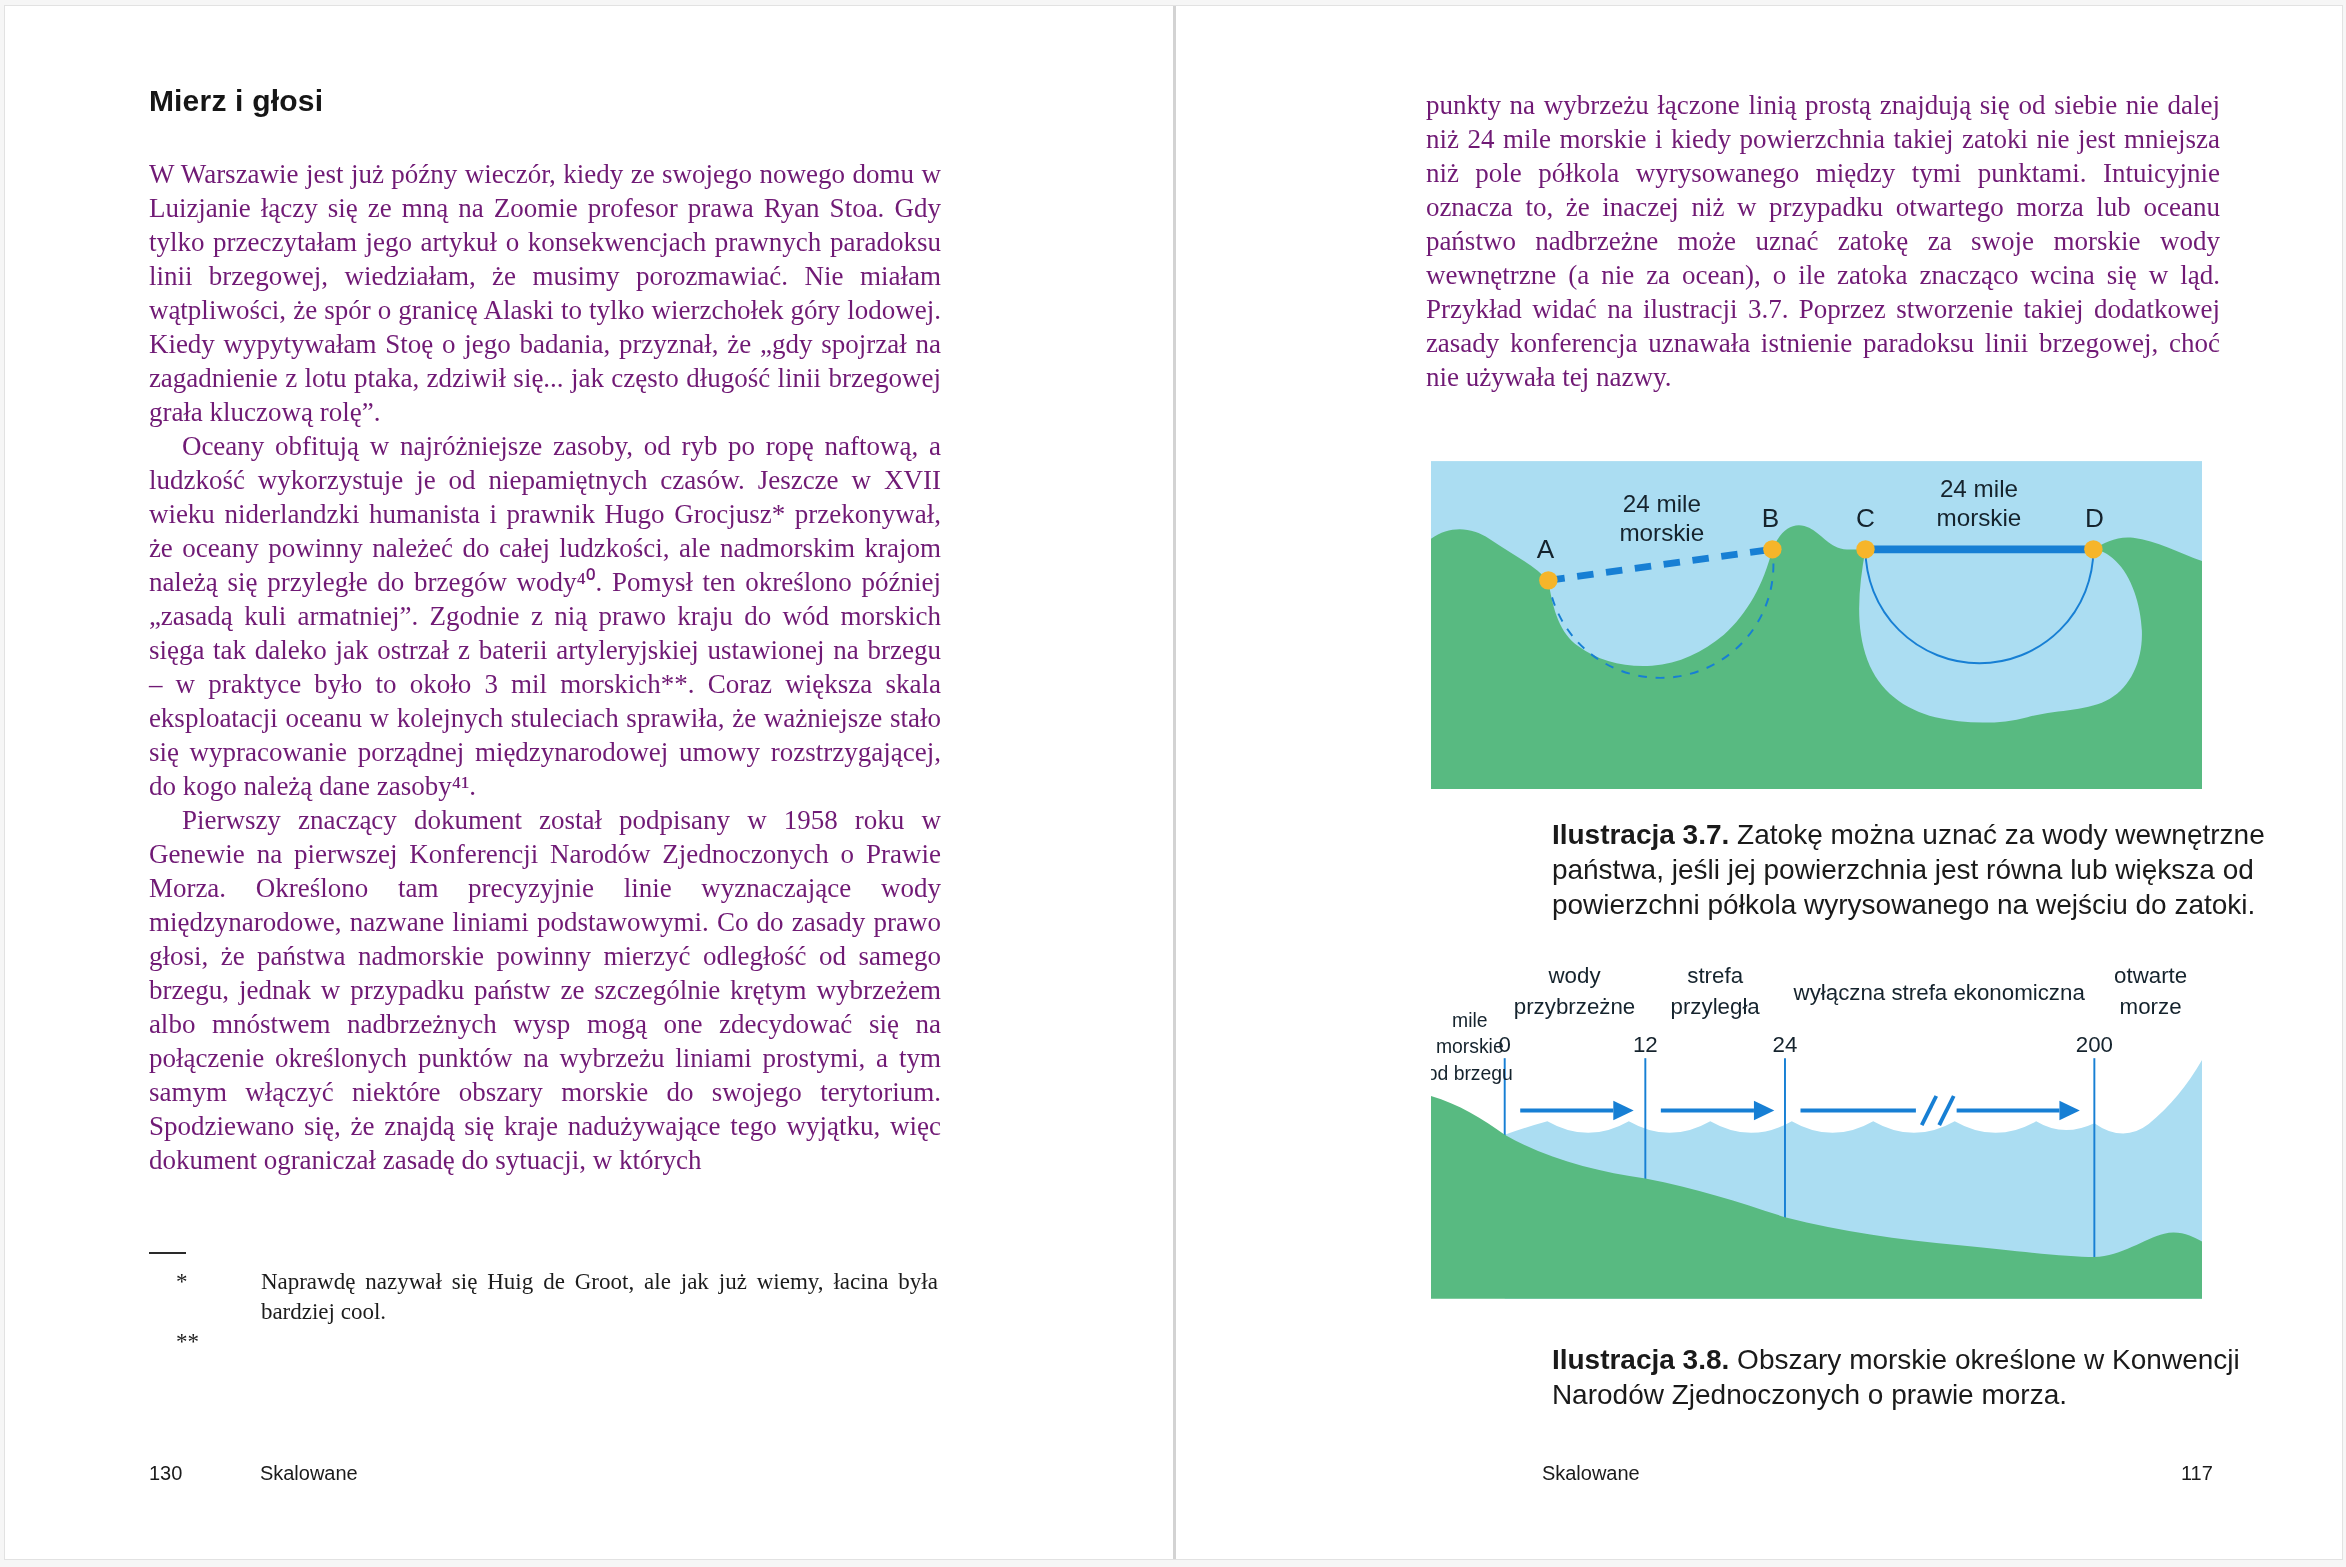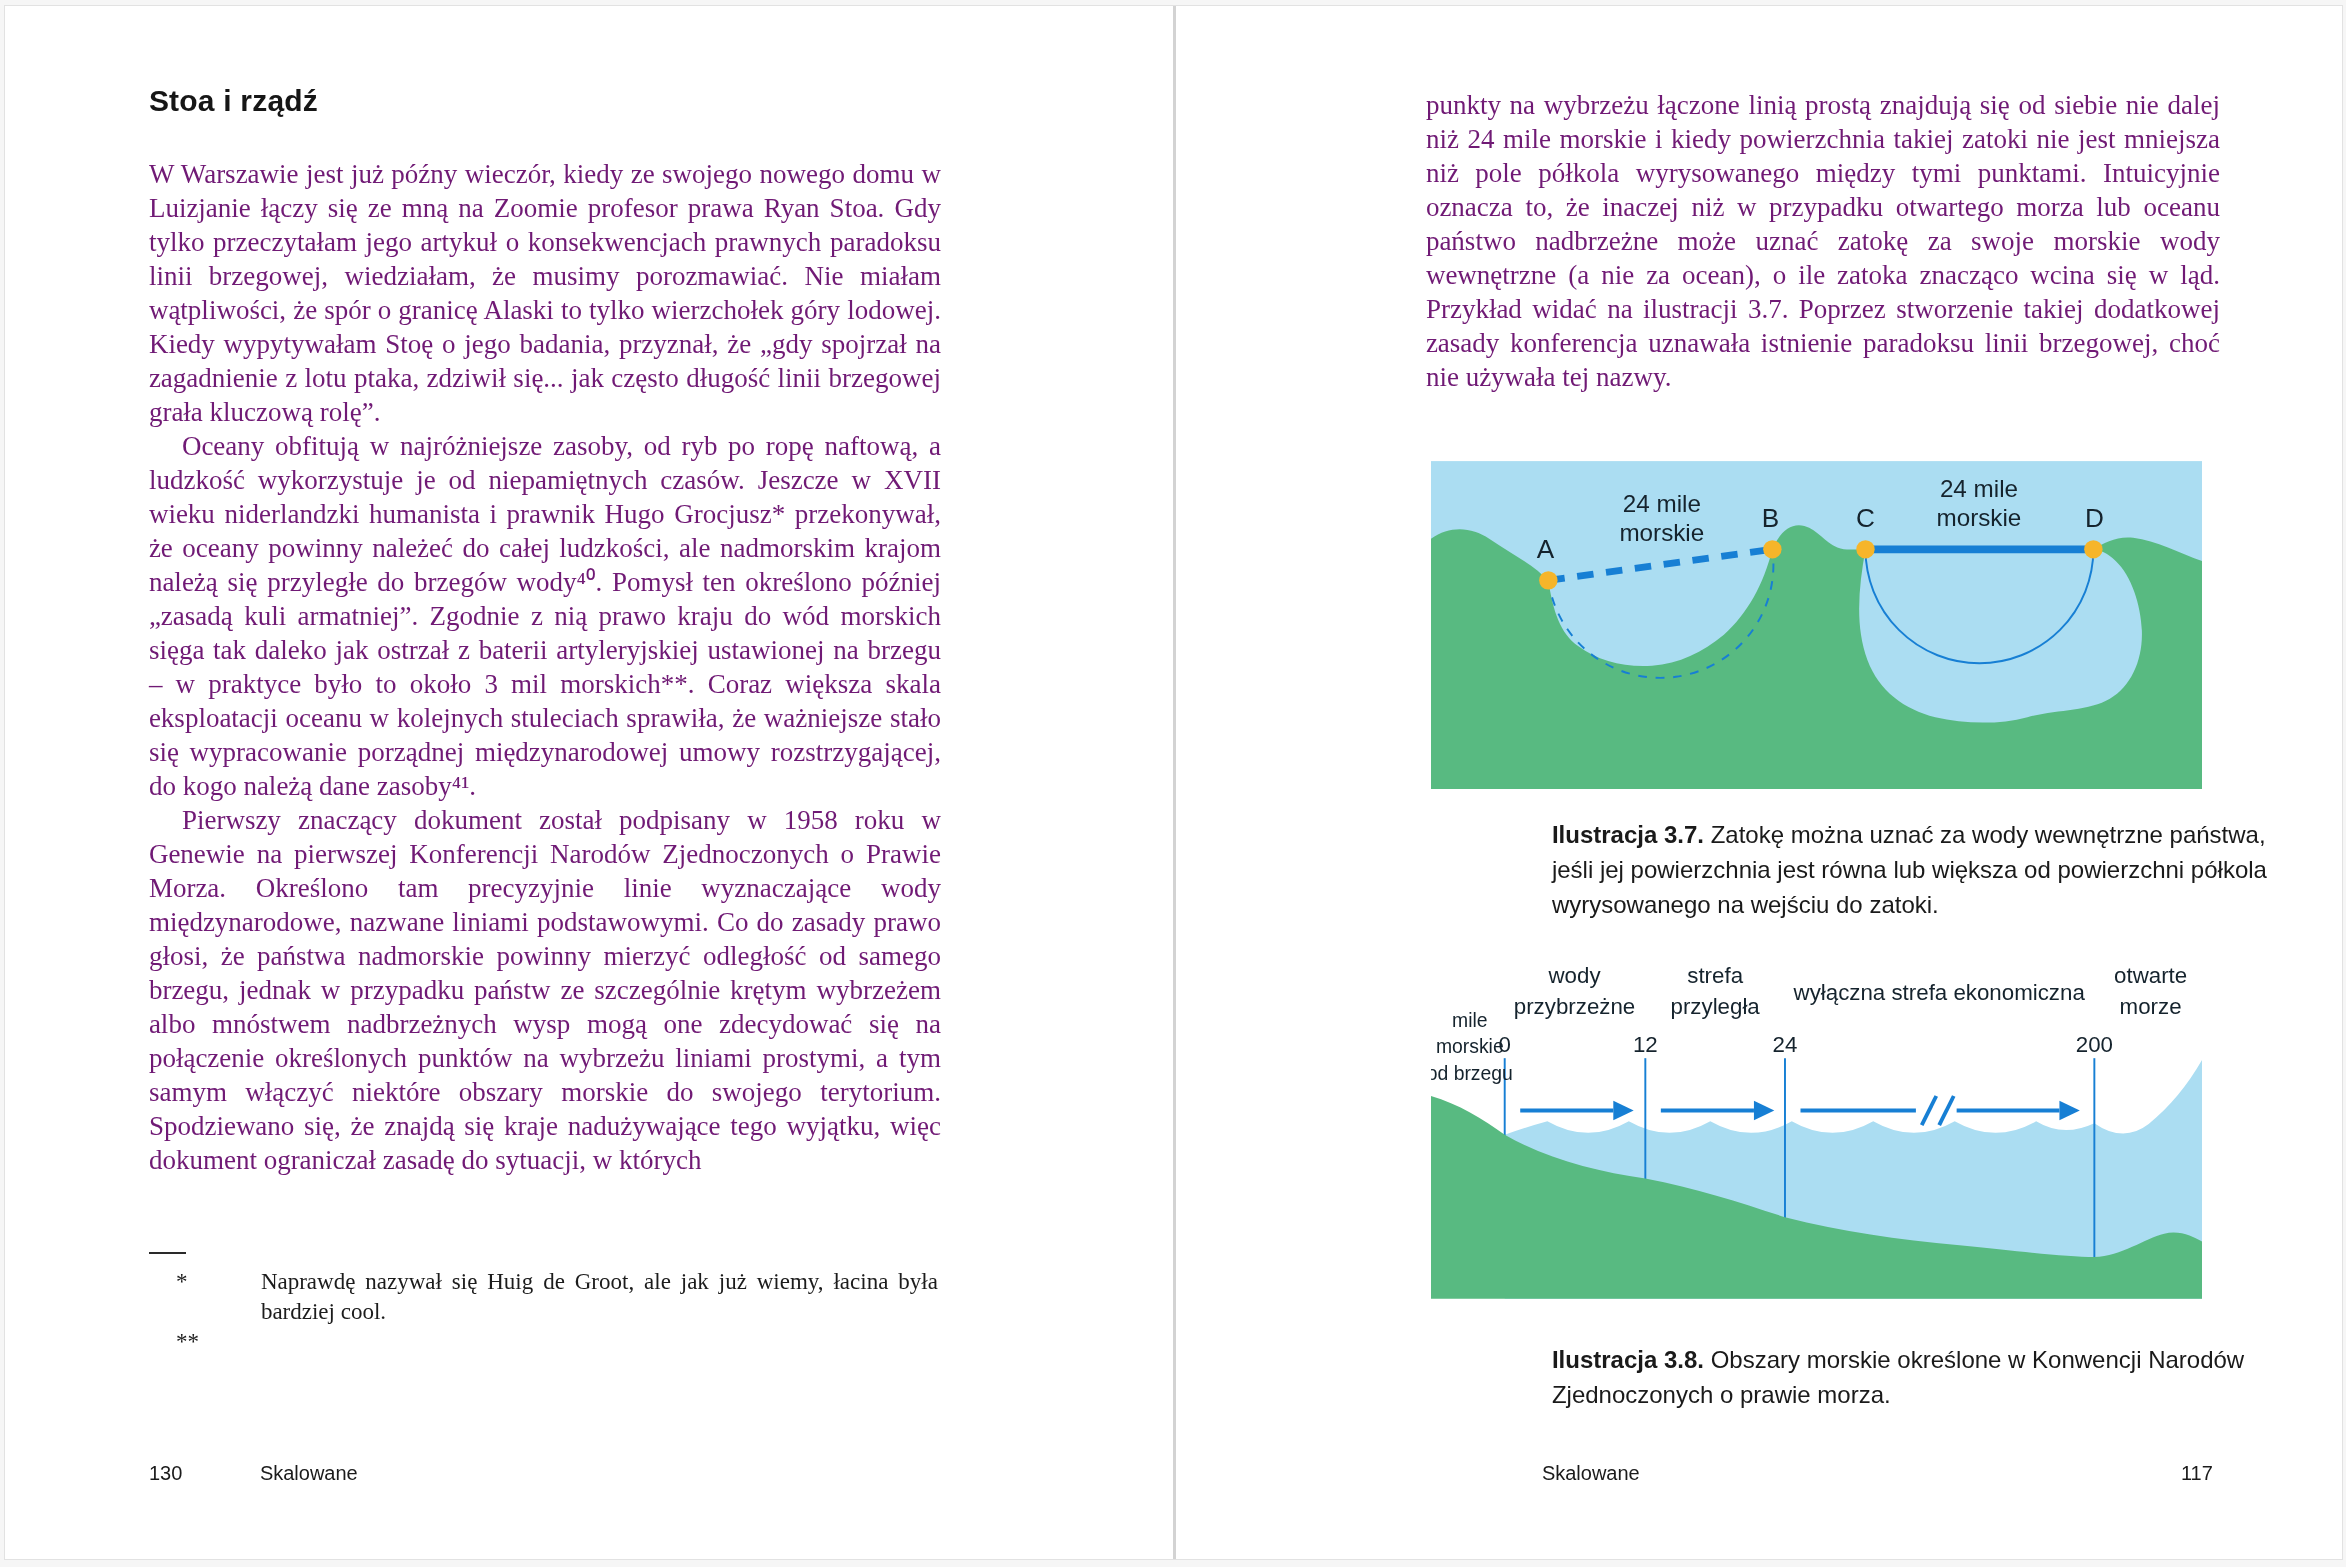--- a/index.html
+++ b/index.html
@@ -14,38 +14,38 @@
                  font-size:30px;color:#161616;letter-spacing:0.2px;}
   .bodytext{font-size:27px;line-height:34px;color:#701a75;text-align:justify;}
   .bodytext p{margin:0;}
   .bodytext p + p{text-indent:33px;}
   .fnrule{width:37px;height:1.9px;background:#2a2a2a;}
   .footnotes{font-size:23px;line-height:30px;color:#1c1c1c;}
   .fnrow{display:flex;}
   .fnmark{width:112px;box-sizing:border-box;padding-left:27px;flex:none;}
   .fntext{width:677px;text-align:justify;}
   .pagefooter{font-family:"Liberation Sans",sans-serif;font-size:20px;color:#1b1b1b;}
-  .caption{font-family:"Liberation Sans",sans-serif;font-size:24px;line-height:35px;
+  .caption{font-family:"Liberation Sans",sans-serif;font-size:28px;line-height:35px;
            color:#1a1a1a;width:723px;}
   .caption .cb{font-weight:bold;}
   svg text{font-family:"Liberation Sans",sans-serif;fill:#15232d;}
   .dlabel{font-size:25px;}
   .ptlabel{font-size:27px;}
   .zlabel{font-size:23px;}
   .ticklabel{font-size:23px;}
   .axlabel{font-size:20px;}
 </style>
 </head>
 <body>
 
 <div class="stage">
   <div class="book">
 
     <div>
-      <div class="abs chapter-title" style="left:144px;top:78px;">Stoa i rządź</div>
+      <div class="abs chapter-title" style="left:144px;top:78px;">Mierz i głosi</div>
 
       <div class="abs bodytext" style="left:144px;top:151px;width:792px;">
         <p>W Warszawie jest już późny wieczór, kiedy ze swojego nowego domu w Luizjanie łączy się ze mną na Zoomie profesor prawa Ryan Stoa. Gdy tylko przeczytałam jego artykuł o konsekwencjach prawnych paradoksu linii brzegowej, wiedziałam, że musimy porozmawiać. Nie miałam wątpliwości, że spór o granicę Alaski to tylko wierzchołek góry lodowej. Kiedy wypytywałam Stoę o jego badania, przyznał, że „gdy spojrzał na zagadnienie z lotu ptaka, zdziwił się... jak często długość linii brzegowej grała kluczową rolę”.</p>
         <p>Oceany obfitują w najróżniejsze zasoby, od ryb po ropę naftową, a ludzkość wykorzystuje je od niepamiętnych czasów. Jeszcze w XVII wieku niderlandzki humanista i prawnik Hugo Grocjusz* przekonywał, że oceany powinny należeć do całej ludzkości, ale nadmorskim krajom należą się przyległe do brzegów wody⁴⁰. Pomysł ten określono później „zasadą kuli armatniej”. Zgodnie z nią prawo kraju do wód morskich sięga tak daleko jak ostrzał z baterii artyleryjskiej ustawionej na brzegu – w praktyce było to około 3 mil morskich**. Coraz większa skala eksploatacji oceanu w kolejnych stuleciach sprawiła, że ważniejsze stało się wypracowanie porządnej międzynarodowej umowy rozstrzygającej, do kogo należą dane zasoby⁴¹.</p>
         <p>Pierwszy znaczący dokument został podpisany w 1958 roku w Genewie na pierwszej Konferencji Narodów Zjednoczonych o Prawie Morza. Określono tam precyzyjnie linie wyznaczające wody międzynarodowe, nazwane liniami podstawowymi. Co do zasady prawo głosi, że państwa nadmorskie powinny mierzyć odległość od samego brzegu, jednak w przypadku państw ze szczególnie krętym wybrzeżem albo mnóstwem nadbrzeżnych wysp mogą one zdecydować się na połączenie określonych punktów na wybrzeżu liniami prostymi, a tym samym włączyć niektóre obszary morskie do swojego terytorium. Spodziewano się, że znajdą się kraje nadużywające tego wyjątku, więc dokument ograniczał zasadę do sytuacji, w których</p>
       </div>
 
       <div class="abs fnrule" style="left:144px;top:1246px;"></div>
 
       <div class="abs footnotes" style="left:144px;top:1261px;width:791px;">

